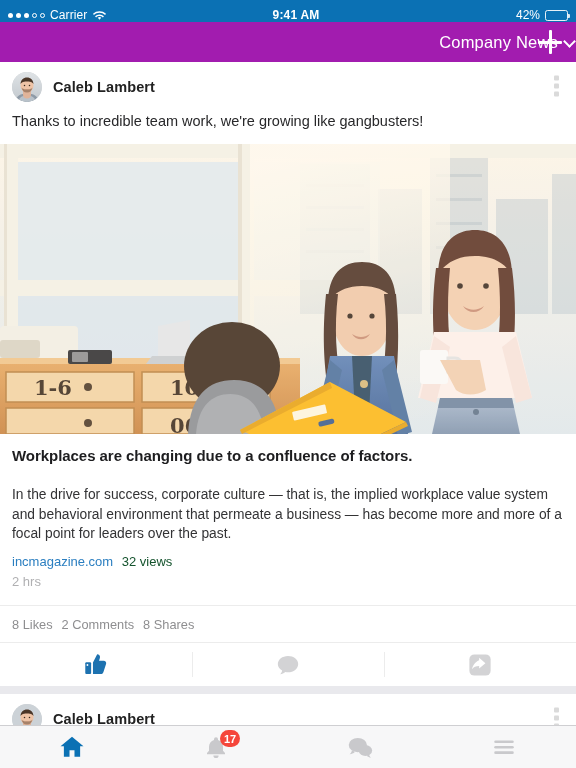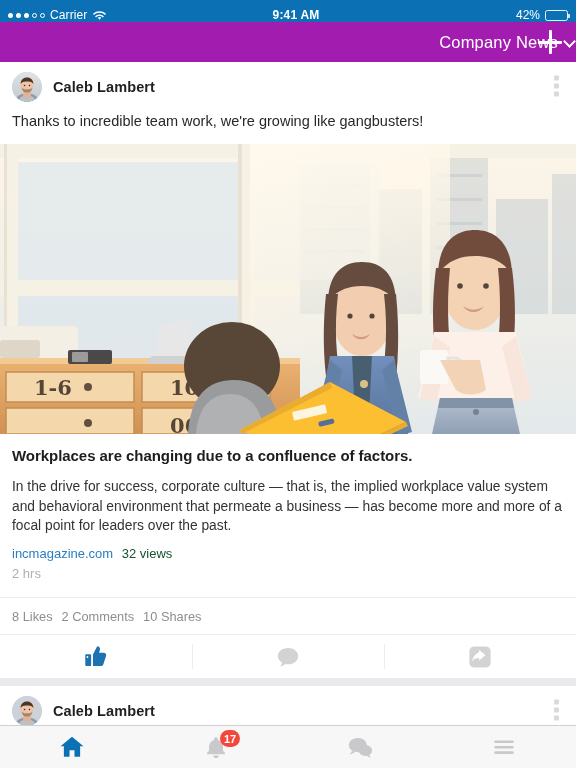--- a/index.html
+++ b/index.html
@@ -87,21 +87,21 @@
 
   .post-text { font-size:14.5px; color:#28282a; padding:2px 12px 12px 12px; line-height:1.35; }
 
   .post-photo { width:100%; display:block; line-height:0; }
   .post-photo svg { display:block; width:100%; }
 
   
   .card-body { padding:12px 12px 6px 12px; }
   .card-title {
     font-size:15px; font-weight:bold; color:#1d1d1f;
-    line-height:1.3; margin-bottom:12px; letter-spacing:-.05px;
+    line-height:1.3; margin-bottom:20px; letter-spacing:-.05px;
   }
   .card-desc { font-size:13.8px; color:#333335; line-height:1.42; margin-bottom:9px; }
   .card-meta { font-size:13px; line-height:1.45; }
   .card-link { color:#2a7ec0; }
   .card-views { color:#14532d; margin-left:5px; }
   .card-time { color:#b0b0b2; font-size:13px; display:block; margin-top:1px; }
 
   .counts {
     font-size:12.8px; color:#8e8e90; padding:11px 12px 10px 12px;
     border-top:1px solid #ececec; margin-top:8px;
@@ -369,21 +369,21 @@
         <div class="card-meta">
           <span class="card-link">incmagazine.com</span>
           <span class="card-views">32 views</span>
           <span class="card-time">2 hrs</span>
         </div>
       </div>
 
       <div class="counts">
         <span>8 Likes</span>
         <span>2 Comments</span>
-        <span>10 Shares</span>
+        <span>8 Shares</span>
       </div>
 
       <div class="actionbar">
         <div class="action">
           <span>
             <svg width="26" height="26" viewBox="0 0 24 24" fill="#1d72b0">
               <path d="M9.2 9.6 13.1 2c1.6 0 2.6 1.1 2.6 2.6 0 1-.5 2.3-.9 3.5h4.4c1.3 0 2.2 1 2.2 2.1 0 .4-.1.7-.2 1l-2.4 7.4c-.4 1.1-1.3 1.8-2.5 1.8H9.2z"></path>
               <rect x="2.1" y="9.4" width="5.4" height="11" rx="1"></rect>
               <circle cx="4.1" cy="12" r=".85" fill="#fff"></circle>
             </svg>

